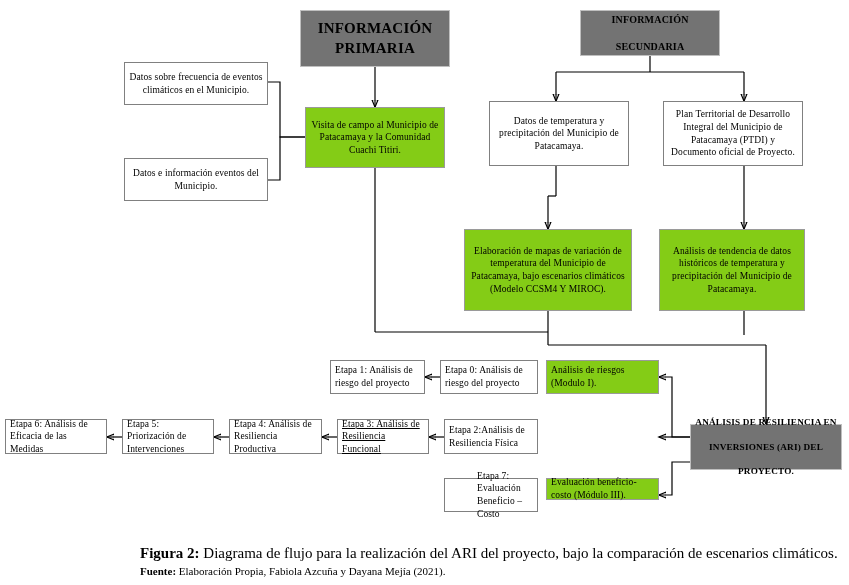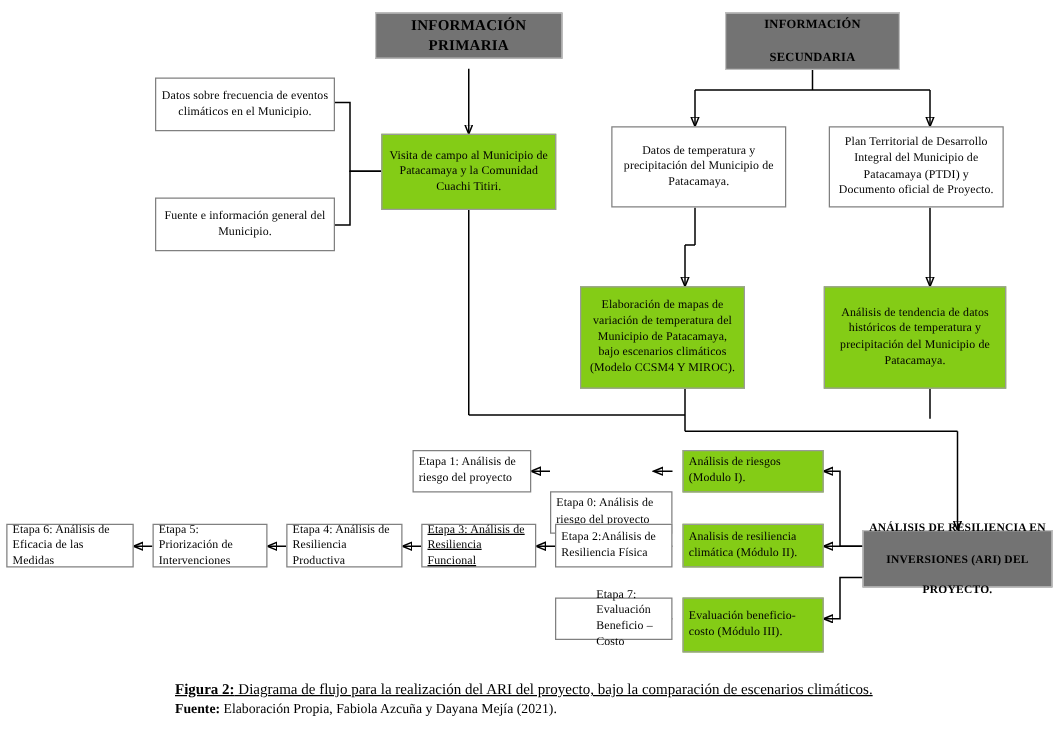--- a/index.html
+++ b/index.html
@@ -33,21 +33,21 @@
   .lead{text-align:left;justify-content:flex-start;}
   .lead span{text-align:left;}
 
   svg#wires{position:absolute;left:0;top:0;width:849px;height:585px;pointer-events:none;}
   svg#wires line,svg#wires path,svg#wires polyline{stroke:#000;stroke-width:1.2;fill:none;}
 
   #caption{
     position:absolute;left:140px;top:543px;width:700px;
     font-family:"Liberation Serif",serif;color:#000;
   }
-  #caption .l1{font-size:12px;line-height:1.35;text-decoration:underline;}
+  #caption .l1{font-size:15px;line-height:1.35;}
   #caption .l1 b{font-weight:bold;}
   #caption .l2{font-size:11px;line-height:1.35;margin-top:1px;}
   #caption .l2 b{font-weight:bold;}
 </style>
 </head>
 <body>
 
 <div id="stage">
 
   <svg id="wires" viewBox="0 0 849 585">
@@ -95,80 +95,77 @@
 
     <polyline points="538,437 523,437" marker-end="url(#ah)"></polyline>
     <polyline points="444,437 429,437" marker-end="url(#ah)"></polyline>
     <polyline points="337,437 322,437" marker-end="url(#ah)"></polyline>
     <polyline points="229,437 214,437" marker-end="url(#ah)"></polyline>
     <polyline points="122,437 107,437" marker-end="url(#ah)"></polyline>
 
     <polyline points="538,495 523,495" marker-end="url(#ah)"></polyline>
   </svg>
 
-  <div class="node orange" style="left:300px;top:10px;width:150px;height:37px;font-size:12px;">
+  <div class="node orange" style="left:300px;top:10px;width:150px;height:57px;font-size:15px;">
     <span>INFORMACIÓN PRIMARIA</span>
   </div>
 
   <div class="node orange" style="left:580px;top:10px;width:140px;height:46px;font-size:10px;">
     <span>
       <span>INFORMACIÓN</span><br>
       <span>SECUNDARIA</span>
     </span>
   </div>
 
   <div class="node gray" style="left:305px;top:107px;width:140px;height:61px;">
     <span>Visita de campo al Municipio de Patacamaya y la Comunidad Cuachi Titiri.</span>
   </div>
 
   <div class="node white" style="left:124px;top:62px;width:144px;height:43px;">
     <span>Datos sobre frecuencia de eventos climáticos en el Municipio.</span>
   </div>
 
   <div class="node white" style="left:124px;top:158px;width:144px;height:43px;">
-    <span>Fuente e información general del Municipio.</span>
+    <span>Datos e información eventos del Municipio.</span>
   </div>
 
   <div class="node white" style="left:489px;top:101px;width:140px;height:65px;">
     <span>Datos de temperatura y precipitación del Municipio de Patacamaya.</span>
   </div>
 
   <div class="node white" style="left:663px;top:101px;width:140px;height:65px;">
     <span>Plan Territorial de Desarrollo Integral del Municipio de Patacamaya (PTDI) y Documento oficial de Proyecto.</span>
   </div>
 
-  <div class="node gray" style="left:464px;top:229px;width:132px;height:82px;">
+  <div class="node gray" style="left:464px;top:229px;width:168px;height:82px;">
     <span>Elaboración de mapas de variación de temperatura del Municipio de Patacamaya, bajo escenarios climáticos (Modelo CCSM4 Y MIROC).</span>
   </div>
 
   <div class="node orange" style="left:690px;top:424px;width:152px;height:46px;font-size:9.2px;">
     <span>
       <span>ANÁLISIS DE RESILIENCIA EN</span><br>
       <span>INVERSIONES (ARI) DEL</span><br>
       <span>PROYECTO.</span>
     </span>
   </div>
 
   <div class="node gray" style="left:659px;top:229px;width:146px;height:82px;">
     <span>Análisis de tendencia de datos históricos de temperatura y precipitación del Municipio de Patacamaya.</span>
   </div>
 
   <div class="node gray lead" style="left:546px;top:360px;width:113px;height:34px;justify-content:flex-end;">
     <span>Análisis de riesgos (Modulo I).</span>
   </div>
 
-  <div class="node gray lead" style="left:546px;top:419px;width:113px;height:35px;">
-    <span>Analisis de resiliencia climática (Módulo II).</span>
-  </div>
-
-  <div class="node gray lead" style="left:546px;top:478px;width:113px;height:44px;">
+
+  <div class="node gray lead" style="left:546px;top:478px;width:113px;height:22px;">
     <span>Evaluación beneficio-costo (Módulo III).</span>
   </div>
 
-  <div class="node white lead" style="left:440px;top:360px;width:98px;height:34px;margin-top:33px;">
+  <div class="node white lead" style="left:440px;top:360px;width:98px;height:34px;">
     <span>Etapa 0: Análisis de riesgo del proyecto</span>
   </div>
 
   <div class="node white lead" style="left:330px;top:360px;width:95px;height:34px;">
     <span>Etapa 1: Análisis de riesgo del proyecto</span>
   </div>
 
   <div class="node white lead" style="left:444px;top:419px;width:94px;height:35px;">
     <span>Etapa 2:Análisis de Resiliencia Física</span>
   </div>

